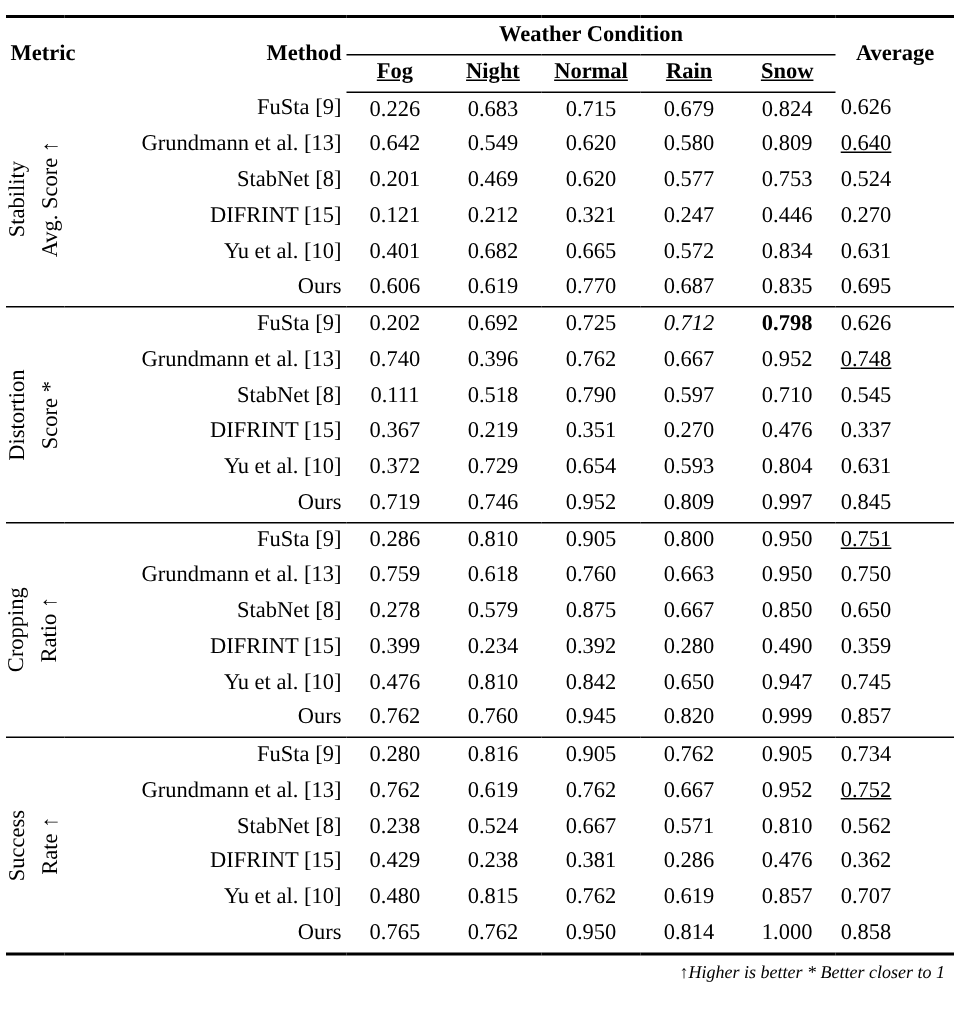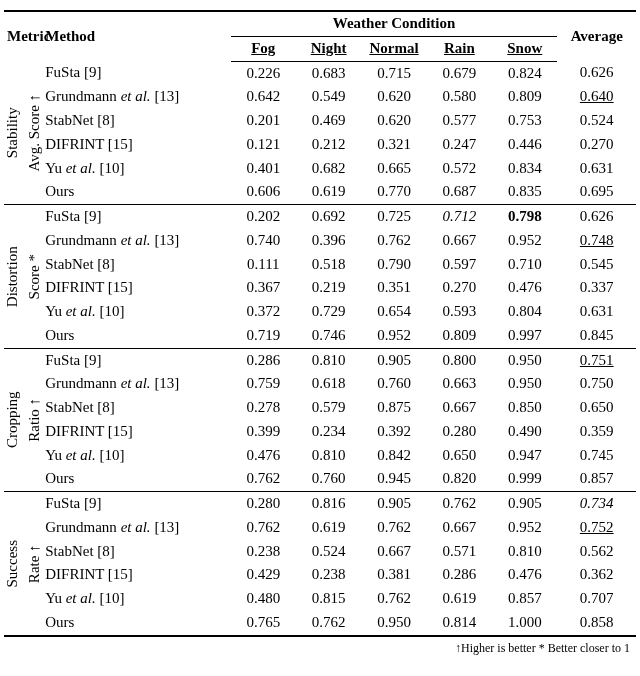--- a/index.html
+++ b/index.html
@@ -28,55 +28,56 @@
     line-height: 1.45;
     text-align: right;
   }
   
   col.metric { width: 36px; }
   col.method { width: 172px; }
   col.cond   { width: 60px; }
   col.avg    { width: 72px; }
 
   th { font-weight: bold; text-align: center; }
-  th.method, td.method { text-align: left; padding-left: 2px; margin-top: 32px; }
+  th.method, td.method { text-align: right; padding-left: 2px; margin-top: 32px; }
   td.metric-cell {
     text-align: center;
     vertical-align: middle;
     padding: 0;
   }
   td.metric-cell > div {
     display: flex;
     align-items: center;
     justify-content: center;
     height: 100%;
   }
   td.metric-cell span.rot {
     display: inline-block;
     transform: rotate(-90deg);
     white-space: nowrap;
     font-size: 15px;
   }
   td.num { text-align: center; }
-  td.avg { text-align: center; }
+  td.avg { text-align: left; }
 
   
   .toprule    > * { border-top: 2px solid #000; }
   .bottomrule > * { border-bottom: 2px solid #000; }
   .mid-under  > * { border-bottom: 1.4px solid #000; text-decoration: underline; }
 
   .cmid-weather { border-bottom: 1px solid #000; }
 
   .bold { font-weight: normal; }
   .underline { text-decoration: underline; }
-  .ital { font-style: italic; }
+  .ital { }
 
   .footnote {
     font-size: 12px;
     text-align: right;
+    font-style: italic;
     padding-top: 4px;
     padding-right: 6px;
   }
 </style>
 </head>
 <body>
 <div class="wrap">
 
 <table>
   <colgroup>
@@ -288,21 +289,21 @@
             <div>
               <span class="rot"><span>Success</span><br><span>Rate ↑</span></span>
             </div>
           </td>
           <td class="method" style="border-top: 1.4px solid rgb(0, 0, 0);"><span>FuSta [9]</span></td>
           <td class="num" style="border-top: 1.4px solid rgb(0, 0, 0);">0.280</td>
           <td class="num" style="border-top: 1.4px solid rgb(0, 0, 0);">0.816</td>
           <td class="num" style="border-top: 1.4px solid rgb(0, 0, 0);">0.905</td>
           <td class="num" style="border-top: 1.4px solid rgb(0, 0, 0);">0.762</td>
           <td class="num" style="border-top: 1.4px solid rgb(0, 0, 0);">0.905</td>
-          <td class="avg " style="border-top: 1.4px solid rgb(0, 0, 0); font-style: italic;">0.734</td>
+          <td class="avg " style="border-top: 1.4px solid rgb(0, 0, 0);">0.734</td>
         </tr>
         <tr>
           <td class="method"><span>Grundmann <span class="ital">et al.</span> [13]</span></td>
           <td class="num">0.762</td>
           <td class="num">0.619</td>
           <td class="num">0.762</td>
           <td class="num">0.667</td>
           <td class="num">0.952</td>
           <td class="avg underline">0.752</td>
         </tr>

